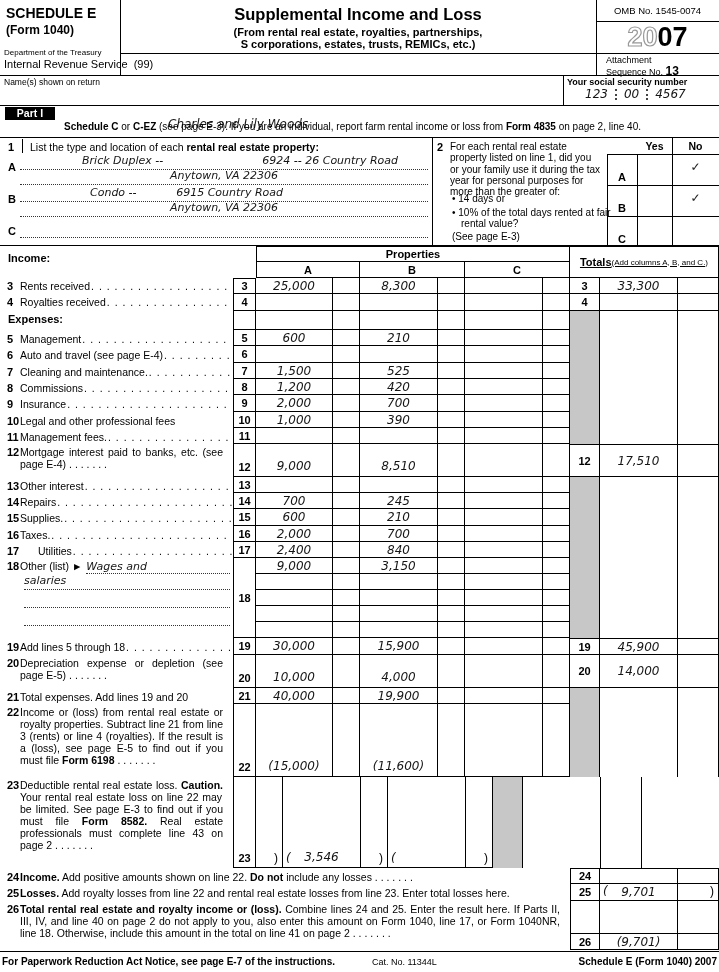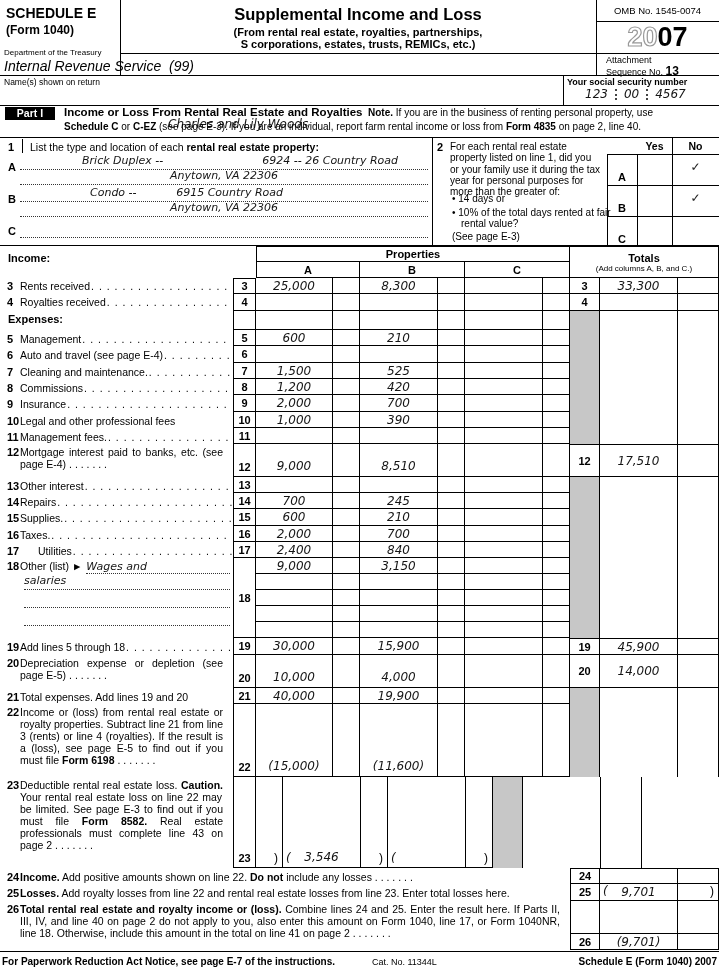--- a/index.html
+++ b/index.html
@@ -38,21 +38,21 @@
 
 <div class="form">
 
   <div class="abs" style="left:0;top:0;width:719px;height:75px;">
     <div class="vl" style="left:120px;top:0;height:75px;"></div>
     <div class="vl" style="left:596px;top:0;height:75px;"></div>
 
     <div class="abs b" style="left:6px;top:5px;font-size:14px;">SCHEDULE E</div>
     <div class="abs b" style="left:6px;top:23px;font-size:12px;">(Form 1040)</div>
     <div class="abs" style="left:4px;top:48px;font-size:8px;">Department of the Treasury</div>
-    <div class="abs" style="left:4px;top:58px;font-size:14px;font-style:italic;">
+    <div class="abs" style="left:4px;top:58px;font-size:11px;">
       <span>Internal Revenue Service</span>&nbsp;&nbsp;<span>(99)</span>
     </div>
 
     <div class="abs b" style="left:120px;top:26px;width:476px;text-align:center;font-size:11px;">(From rental real estate, royalties, partnerships,</div>
     <div class="abs b" style="left:120px;top:5px;width:476px;text-align:center;font-size:16.5px;">Supplemental Income and Loss</div>
     <div class="abs b" style="left:120px;top:38px;width:476px;text-align:center;font-size:11px;">S corporations, estates, trusts, REMICs, etc.)</div>
     <div class="hl" style="left:120px;top:53px;width:476px;"></div>
 
     <div class="abs" style="left:596px;top:5px;width:123px;text-align:center;font-size:9.5px;">OMB No. 1545-0074</div>
     <div class="hl" style="left:596px;top:21px;width:123px;"></div>
@@ -72,25 +72,20 @@
     <div class="abs" style="left:4px;top:2px;font-size:8.5px;">Name(s) shown on return</div>
     <div class="abs hand" style="left:168px;top:2px;margin-top:40px;">Charles and Lily Woods</div>
     <div class="abs b" style="left:567px;top:2px;font-size:9px;">Your social security number</div>
     <div class="abs hand" style="left:585px;top:12px;">
       <span>123</span><span class="ssnsep"></span><span>00</span><span class="ssnsep"></span><span>4567</span>
     </div>
   </div>
   <div class="hl" style="left:0;top:105px;width:719px;"></div>
 
   <div class="abs" style="left:5px;top:107px;width:50px;height:13px;background:#000;color:#fff;text-align:center;font-weight:bold;font-size:10.5px;line-height:13px;">Part I</div>
-  <div class="abs" style="left:64px;top:106px;width:650px;font-size:10px;">
-    <span class="b" style="font-size:11.5px;">Income or Loss From Rental Real Estate and Royalties</span>&nbsp;
-    <span class="b">Note.</span>
-    <span>If you are in the business of renting personal property, use</span>
-  </div>
   <div class="abs" style="left:64px;top:121px;width:650px;font-size:10px;">
     <span class="b">Schedule C</span><span> or </span><span class="b">C-EZ</span><span> (see page E-3). If you are an individual, report farm rental income or loss from </span><span class="b">Form 4835</span><span> on page 2, line 40.</span>
   </div>
 
   <div class="abs" style="left:0;top:137px;width:719px;height:109px;box-sizing:border-box;border-top:1px solid #000;border-bottom:1px solid #000;">
     <div class="vl" style="left:432px;top:0;height:109px;"></div>
 
     <div class="abs b" style="left:8px;top:3px;font-size:11px;">1</div>
     <div class="vl" style="left:22px;top:1px;height:14px;"></div>
     <div class="abs" style="left:30px;top:3px;font-size:10.5px;">
@@ -271,21 +266,21 @@
     <div class="grow" style="height:32px;">
       <div class="cell" style="width:23px;"></div>
       <div style="width:314px;">
         <div class="cell bl bt br bb b" style="width:314px;height:16px;font-size:11px;box-sizing:border-box;">Properties</div>
         <div class="grow" style="height:16px;">
           <div class="cell bl br bb b" style="width:104px;height:16px;font-size:11px;">A</div>
           <div class="cell br bb b" style="width:105px;height:16px;font-size:11px;">B</div>
           <div class="cell br bb b" style="width:105px;height:16px;font-size:11px;">C</div>
         </div>
       </div>
-      <div class="cell bt br bb" style="width:149px;height:32px;flex-direction:column;justify-content:center;">
+      <div class="cell bt br bb" style="width:149px;height:32px;justify-content:center;text-decoration:underline;">
         <div class="b" style="font-size:11px;">Totals</div>
         <div style="font-size:8px;">(Add columns A, B, and C.)</div>
       </div>
     </div>
     <div id="gridrows">
         <div class="grow" style="height: 16px;">
           <div class="cell bl br bb num bt" style="width: 23px; height: 16px;">3</div>
           <div class="cell br bb hand" style="width: 77px; height: 16px;">25,000</div>
           <div class="cell br bb" style="width: 27px; height: 16px;"></div>
           <div class="cell br bb hand" style="width: 78px; height: 16px;">8,300</div>

